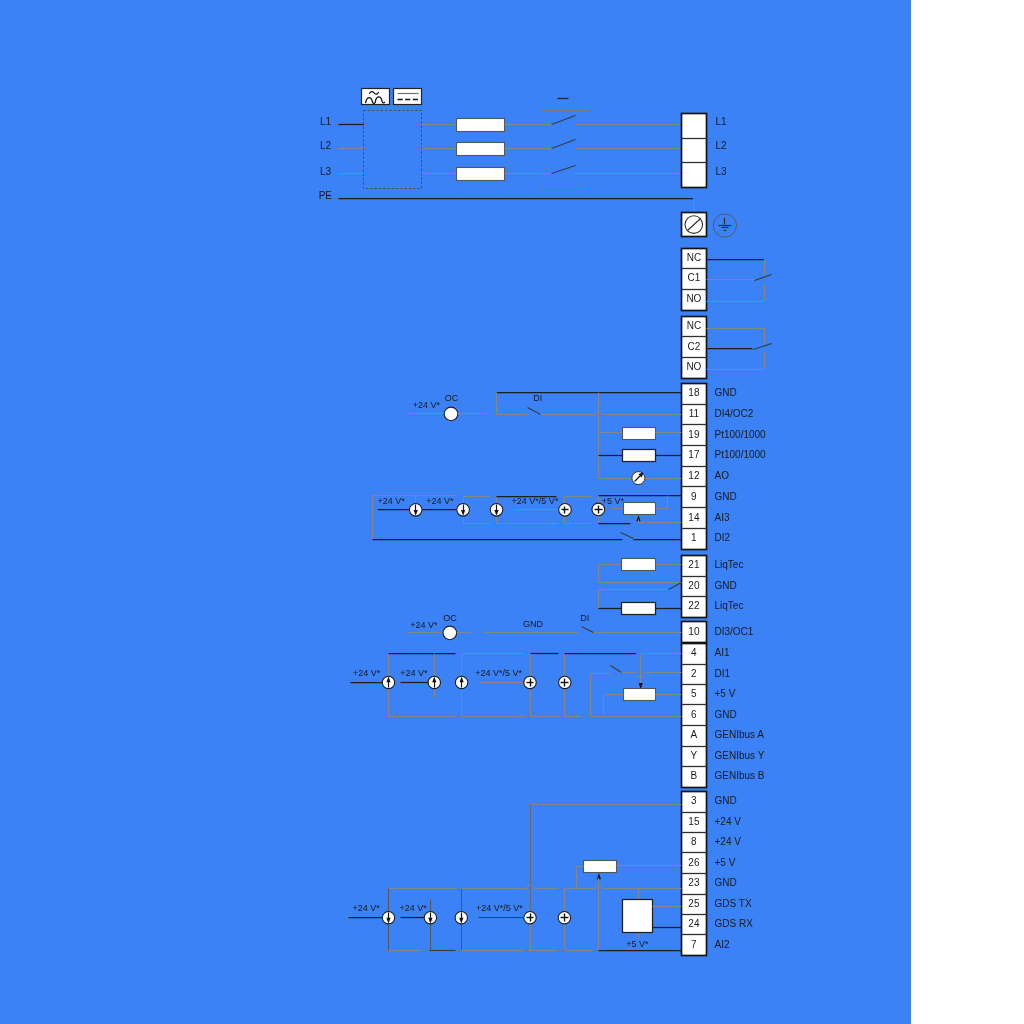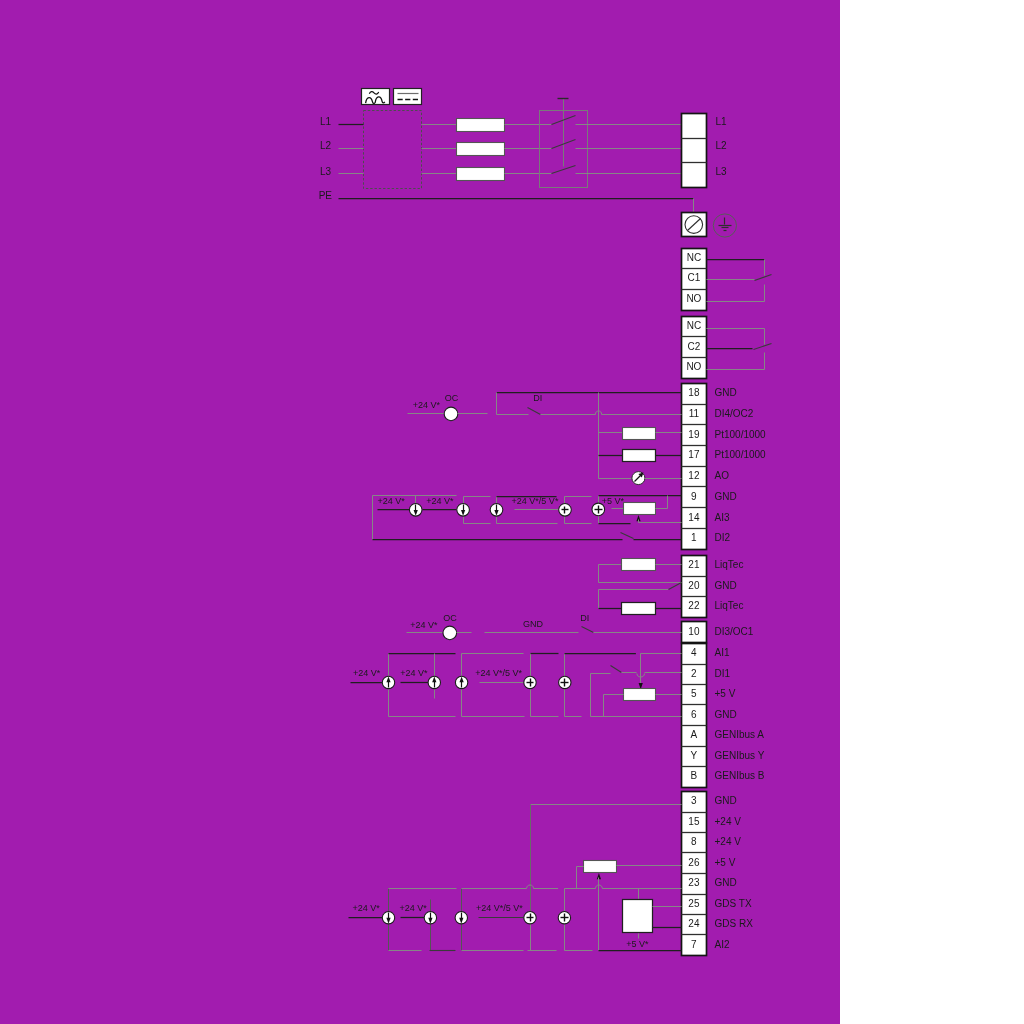--- a/index.html
+++ b/index.html
@@ -1,16 +1,16 @@
 <!DOCTYPE html>
 <html><head>
 <meta charset="utf-8">
 <style>
   html,body{margin:0;padding:0;background:#ffffff;}
-  .wrap{width:840px;height:1024px;position:relative;background:#a21caf;}
+  .wrap{width:911px;height:1024px;position:relative;background:#3b82f6;}
   text{font-family:"Liberation Sans",sans-serif;font-size:10px;fill:#1a1a1a;}
   .g{stroke:#868686;stroke-width:1;fill:none;}
   .b{stroke:#1f1f1f;stroke-width:1.25;fill:none;}
   .d{stroke:#3a3a3a;stroke-width:1.1;fill:none;}
   .box{stroke:#141414;stroke-width:1.7;fill:#fff;}
   .div{stroke:#303030;stroke-width:1.3;fill:none;}
   .comp{stroke:#555;stroke-width:1.1;fill:#fff;}
   .compb{stroke:#202020;stroke-width:1.25;fill:#fff;}
   .circ{stroke:#1c1c1c;stroke-width:1.1;fill:#fff;}
   .ah{fill:#111;stroke:none;}

